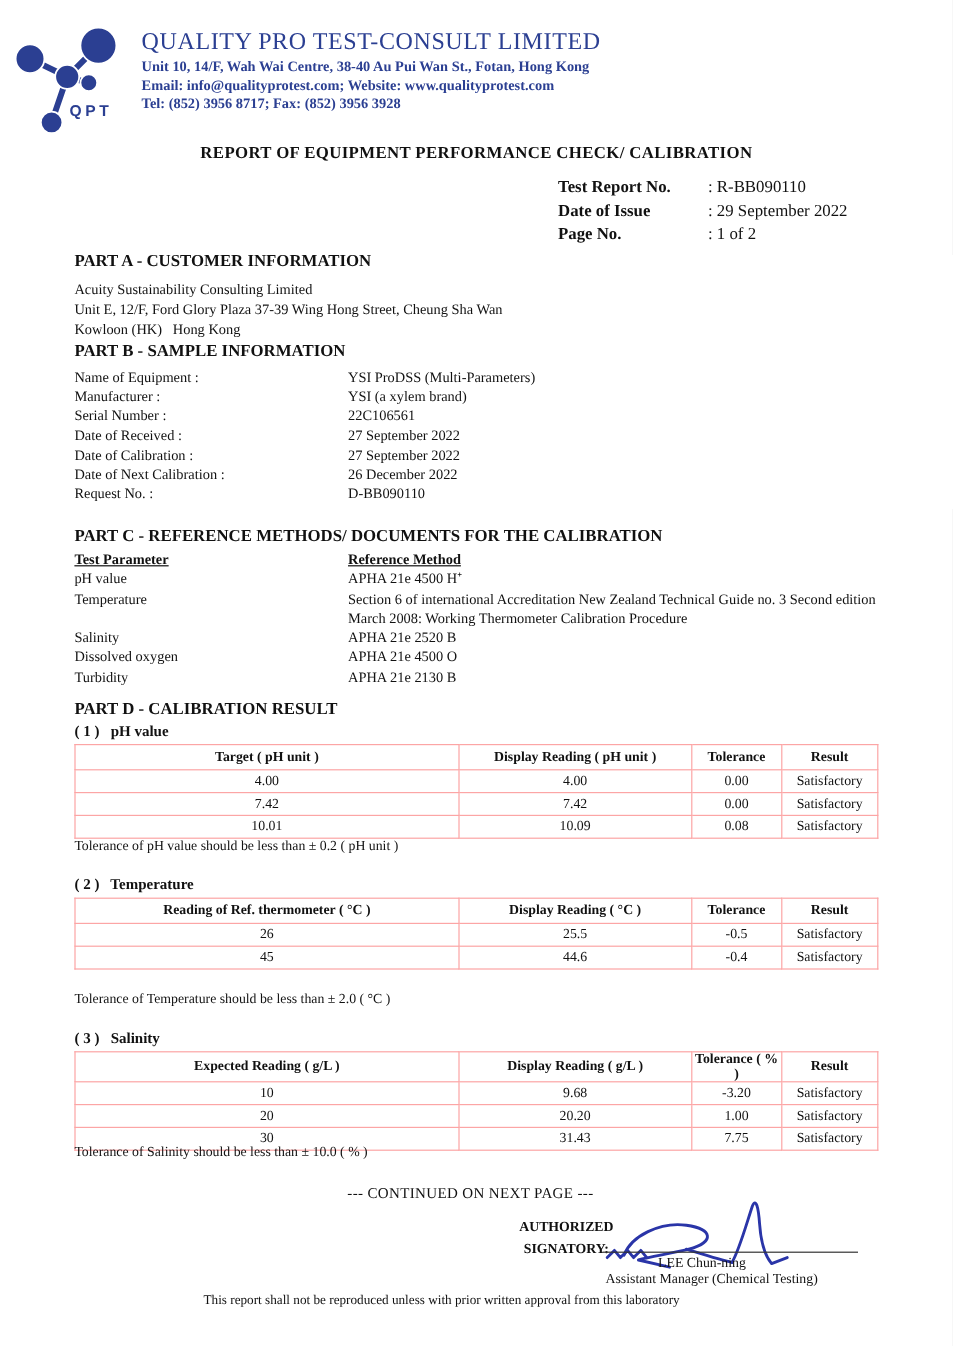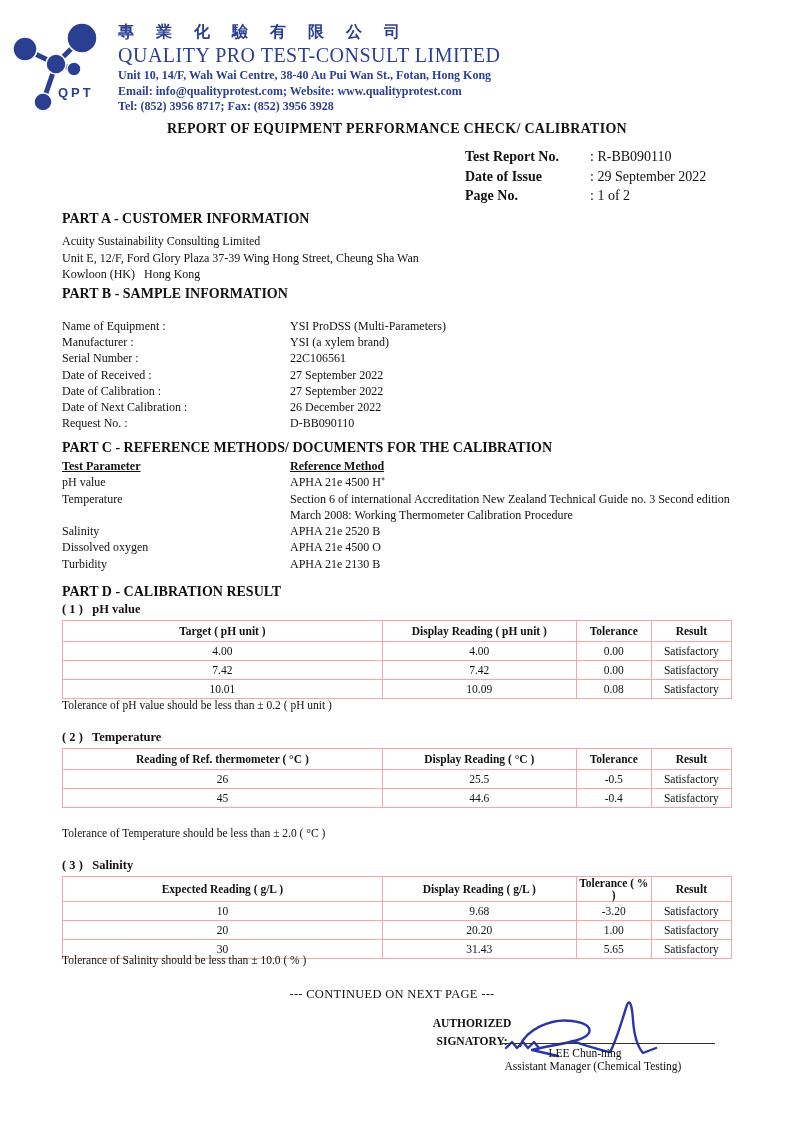--- a/index.html
+++ b/index.html
@@ -28,21 +28,21 @@
   
   .part-heading{font-size:14px;font-weight:bold;}
   .body-line{font-size:12px;line-height:16.5px;}
   .pre{white-space:pre-wrap;}
   .kv-row{display:flex;font-size:12px;line-height:16.2px;}
   .kv-label{width:228px;flex:none;}
   .kv-value{flex:1;}
   .part-a{position:absolute;top:211px;left:62px;width:670px;}
   .part-a .part-heading{margin-bottom:6px;}
   .part-b{position:absolute;top:286px;left:62px;width:670px;}
-  .part-b .part-heading{margin-bottom:16px;}
+  .part-b .part-heading{margin-bottom:4px;}
   .part-c{position:absolute;top:440px;left:62px;width:672px;}
   .part-c .part-heading{margin-bottom:2px;}
   .c-row{display:flex;font-size:12px;line-height:16.3px;}
   .c-col1{width:228px;flex:none;}
   .c-col2{flex:1;}
   .c-head{font-weight:bold;text-decoration:underline;}
   
   .part-d-heading{position:absolute;left:62px;top:584px;}
   .sec-label{position:absolute;left:62px;font-size:12.5px;font-weight:bold;white-space:pre-wrap;}
   .cal-table{position:absolute;left:62px;width:670px;border-collapse:collapse;table-layout:fixed;}
@@ -82,21 +82,20 @@
           <circle cx="17" cy="37" r="12"></circle>
           <circle cx="48" cy="52" r="10"></circle>
           <circle cx="66" cy="57" r="7"></circle>
           <circle cx="35" cy="90" r="9"></circle>
         </g>
         <rect x="46" y="72" width="44" height="17" fill="#ffffff"></rect>
         <text x="50" y="85" font-size="13" font-weight="bold" letter-spacing="3" fill="#2b3f92" font-family="Liberation Sans, sans-serif">QPT</text>
       </svg>
     </div>
     <div class="lh-text">
-      <div class="cn">專 業 化 驗 有 限 公 司</div>
       <div class="en">QUALITY PRO TEST-CONSULT LIMITED</div>
       <div class="addr">Unit 10, 14/F, Wah Wai Centre, 38-40 Au Pui Wan St., Fotan, Hong Kong</div>
       <div class="addr">Email: info@qualityprotest.com; Website: www.qualityprotest.com</div>
       <div class="addr">Tel: (852) 3956 8717; Fax: (852) 3956 3928</div>
     </div>
   </header>
 
   <div class="title">REPORT OF EQUIPMENT PERFORMANCE CHECK/ CALIBRATION</div>
 
   <div class="report-info">
@@ -274,21 +273,21 @@
     </tr>
     <tr>
       <td>20</td>
       <td>20.20</td>
       <td>1.00</td>
       <td>Satisfactory</td>
     </tr>
     <tr>
       <td>30</td>
       <td>31.43</td>
-      <td>5.65</td>
+      <td>7.75</td>
       <td>Satisfactory</td>
     </tr>
   </tbody>
     </table>
   <div class="tol-note" style="top:954px;">Tolerance of Salinity should be less than ± 10.0 ( % )</div>
 
   <div class="continued">--- CONTINUED ON NEXT PAGE ---</div>
 
   <div class="authorized">
     <div>AUTHORIZED</div>
@@ -300,14 +299,15 @@
       <path d="M8 50 l6 -6 l5 6 l6 -6 l5 6 l6 -6 l5 6"></path>
       <path d="M22 48 C 28 32, 52 20, 74 23 C 96 26, 98 37, 76 43 C 60 47, 44 49, 34 52 L 60 58"></path>
       <path d="M74 43 C 90 48, 102 52, 112 54"></path>
       <path d="M112 54 C 118 44, 124 22, 129 7 C 132 0, 134 8, 135 22 C 136 36, 139 48, 145 55 L 158 50"></path>
     </g>
   </svg>
   <div class="sig-line"></div>
   <div class="sig-name">LEE Chun-ning</div>
   <div class="sig-role">Assistant Manager (Chemical Testing)</div>
 
+  <div class="disclaimer">This report shall not be reproduced unless with prior written approval from this laboratory</div>
 
 </div>
 
 </body></html>

